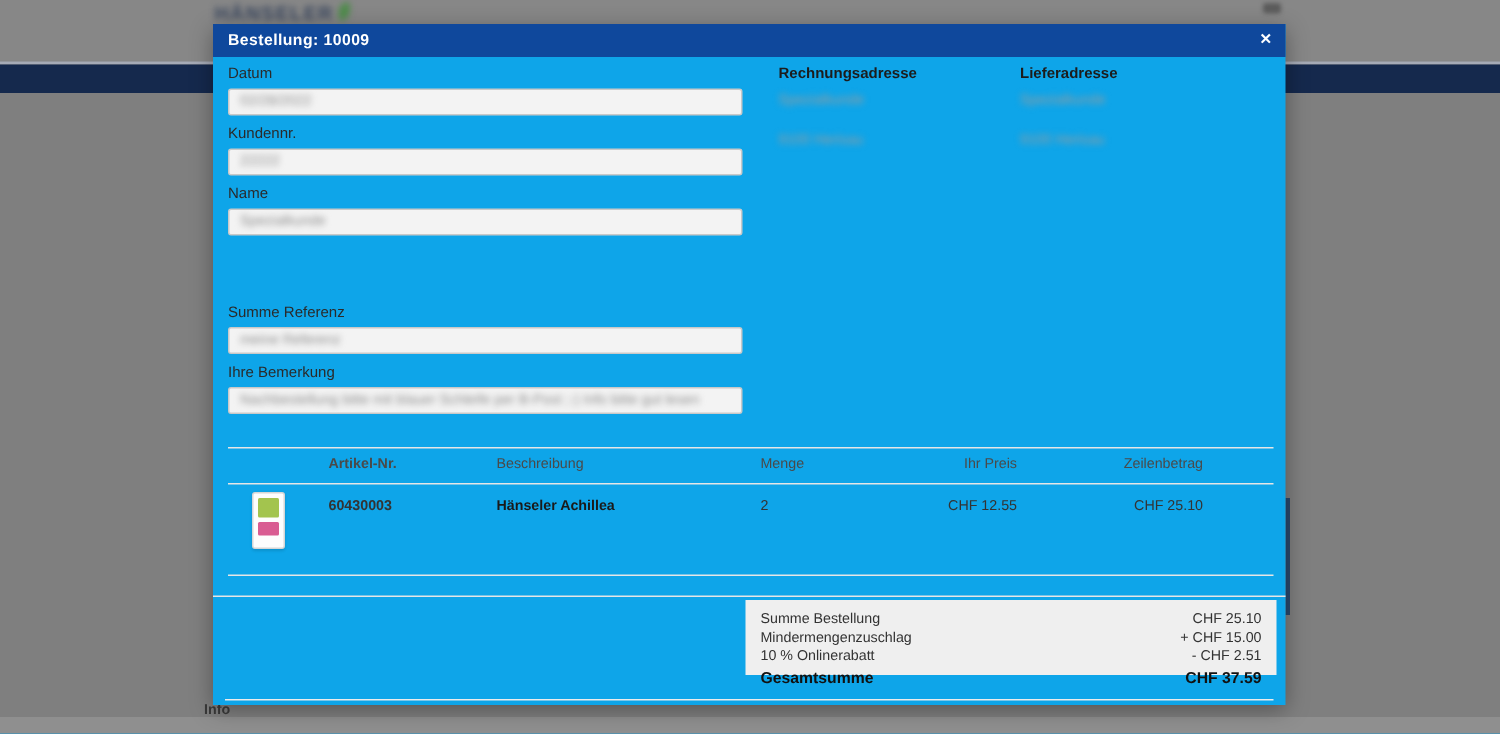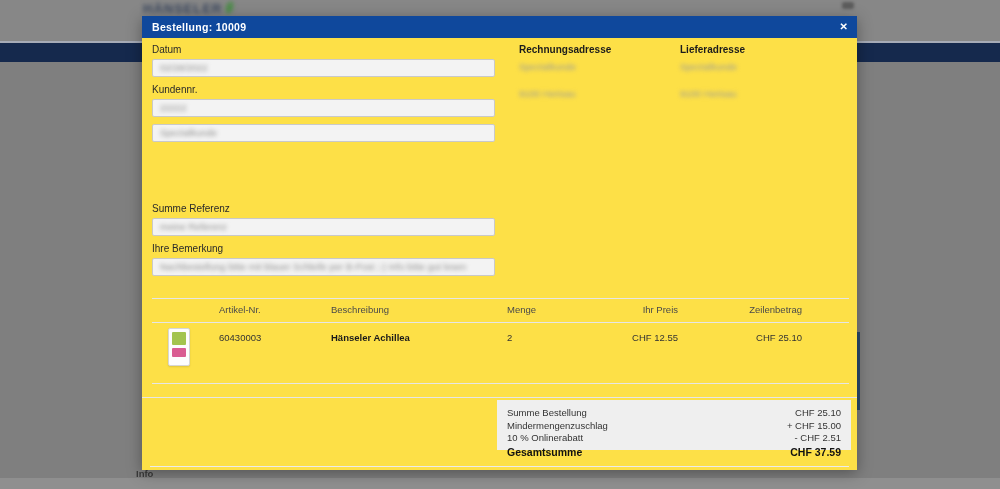--- a/index.html
+++ b/index.html
@@ -20,21 +20,21 @@
                  color:#39465e; filter:blur(2px); white-space:nowrap; }
   #bg-logo .leaf { display:inline-block; width:9px; height:11px; margin-left:2px;
                  background:#4e8c4a; border-radius:80% 0 80% 0; transform:rotate(-15deg);
                  filter:blur(0.5px); }
   #bg-mark     { left:842px; top:2px; width:12px; height:7px; background:#5c5c5c;
                  border-radius:2px; filter:blur(1.5px); }
   #bg-sidetab  { left:857px; top:332px; width:3px; height:78px; background:#2a4a6e; }
   #bg-info     { left:136px; top:468px; font-size:9.5px; font-weight:bold; color:#3a3a3a; }
 
   
-  #modal { left:142px; top:16px; width:715px; height:454px; background:#fde047;
+  #modal { left:142px; top:16px; width:715px; height:454px; background:#0ea5e9;
            box-shadow:0 3px 14px rgba(0,0,0,.35); }
   #modal-header { position:absolute; top:0; left:0; right:0; height:22px; background:#0f489c;
            color:#fff; display:flex; align-items:center; padding:0 10px; }
   #modal-title { font-size:10.5px; font-weight:bold; letter-spacing:.3px; }
   #modal-close { position:absolute; right:9px; top:3px; color:#fff; font-size:10px;
            font-weight:bold; cursor:pointer; line-height:16px; }
 
   
   .fgroup { position:absolute; left:10px; width:343px; }
   .flabel { font-size:10px; color:#2a2a2a; margin-bottom:4px; }
@@ -48,21 +48,21 @@
   .addr-title { font-size:10px; font-weight:bold; color:#1c1c1c; }
   .addr-line  { font-size:9.5px; color:#9a9a9a; }
   .addr-l1 { margin-top:6px; }
   .addr-l2 { margin-top:16px; }
 
   
   .hline { position:absolute; left:10px; right:8px; height:0; border-top:1px solid #e6e6e6; }
   #tline-top { top:282px; } #tline-head { top:306px; } #tline-row { top:367px; }
   .th { position:absolute; top:288px; font-size:9.5px; color:#4a4a4a; }
   .td { position:absolute; top:316px; font-size:9.5px; color:#333; }
-  .c-artikel { left:77px; }
+  .c-artikel { left:77px;font-weight:bold; }
   .c-beschr  { left:189px; }
   .c-menge   { left:365px; }
   .c-preis   { left:436px; width:100px; text-align:right; }
   .c-betrag  { left:560px; width:100px; text-align:right; }
   .td.c-beschr { font-weight:bold; color:#1a1a1a; }
 
   
   #thumb { position:absolute; left:26px; top:312px; width:22px; height:38px;
            background:#fdfdfd; border:1px solid #d6d6d6; border-radius:2px;
            padding:3px 3px 0 3px; box-shadow:0 1px 2px rgba(0,0,0,.12); }
@@ -107,20 +107,21 @@
       <span class="redacted">02/28/2022</span>
     </div>
   </div>
   <div class="fgroup" style="top:68px">
     <div class="flabel">Kundennr.</div>
     <div class="finput">
       <span class="redacted">22222</span>
     </div>
   </div>
   <div class="fgroup" style="top:108px">
+    <div class="flabel">Name</div>
     <div class="finput">
       <span class="redacted">Spezialkunde</span>
     </div>
   </div>
   <div class="fgroup" style="top:187px">
     <div class="flabel">Summe Referenz</div>
     <div class="finput">
       <span class="redacted">meine Referenz</span>
     </div>
   </div>

